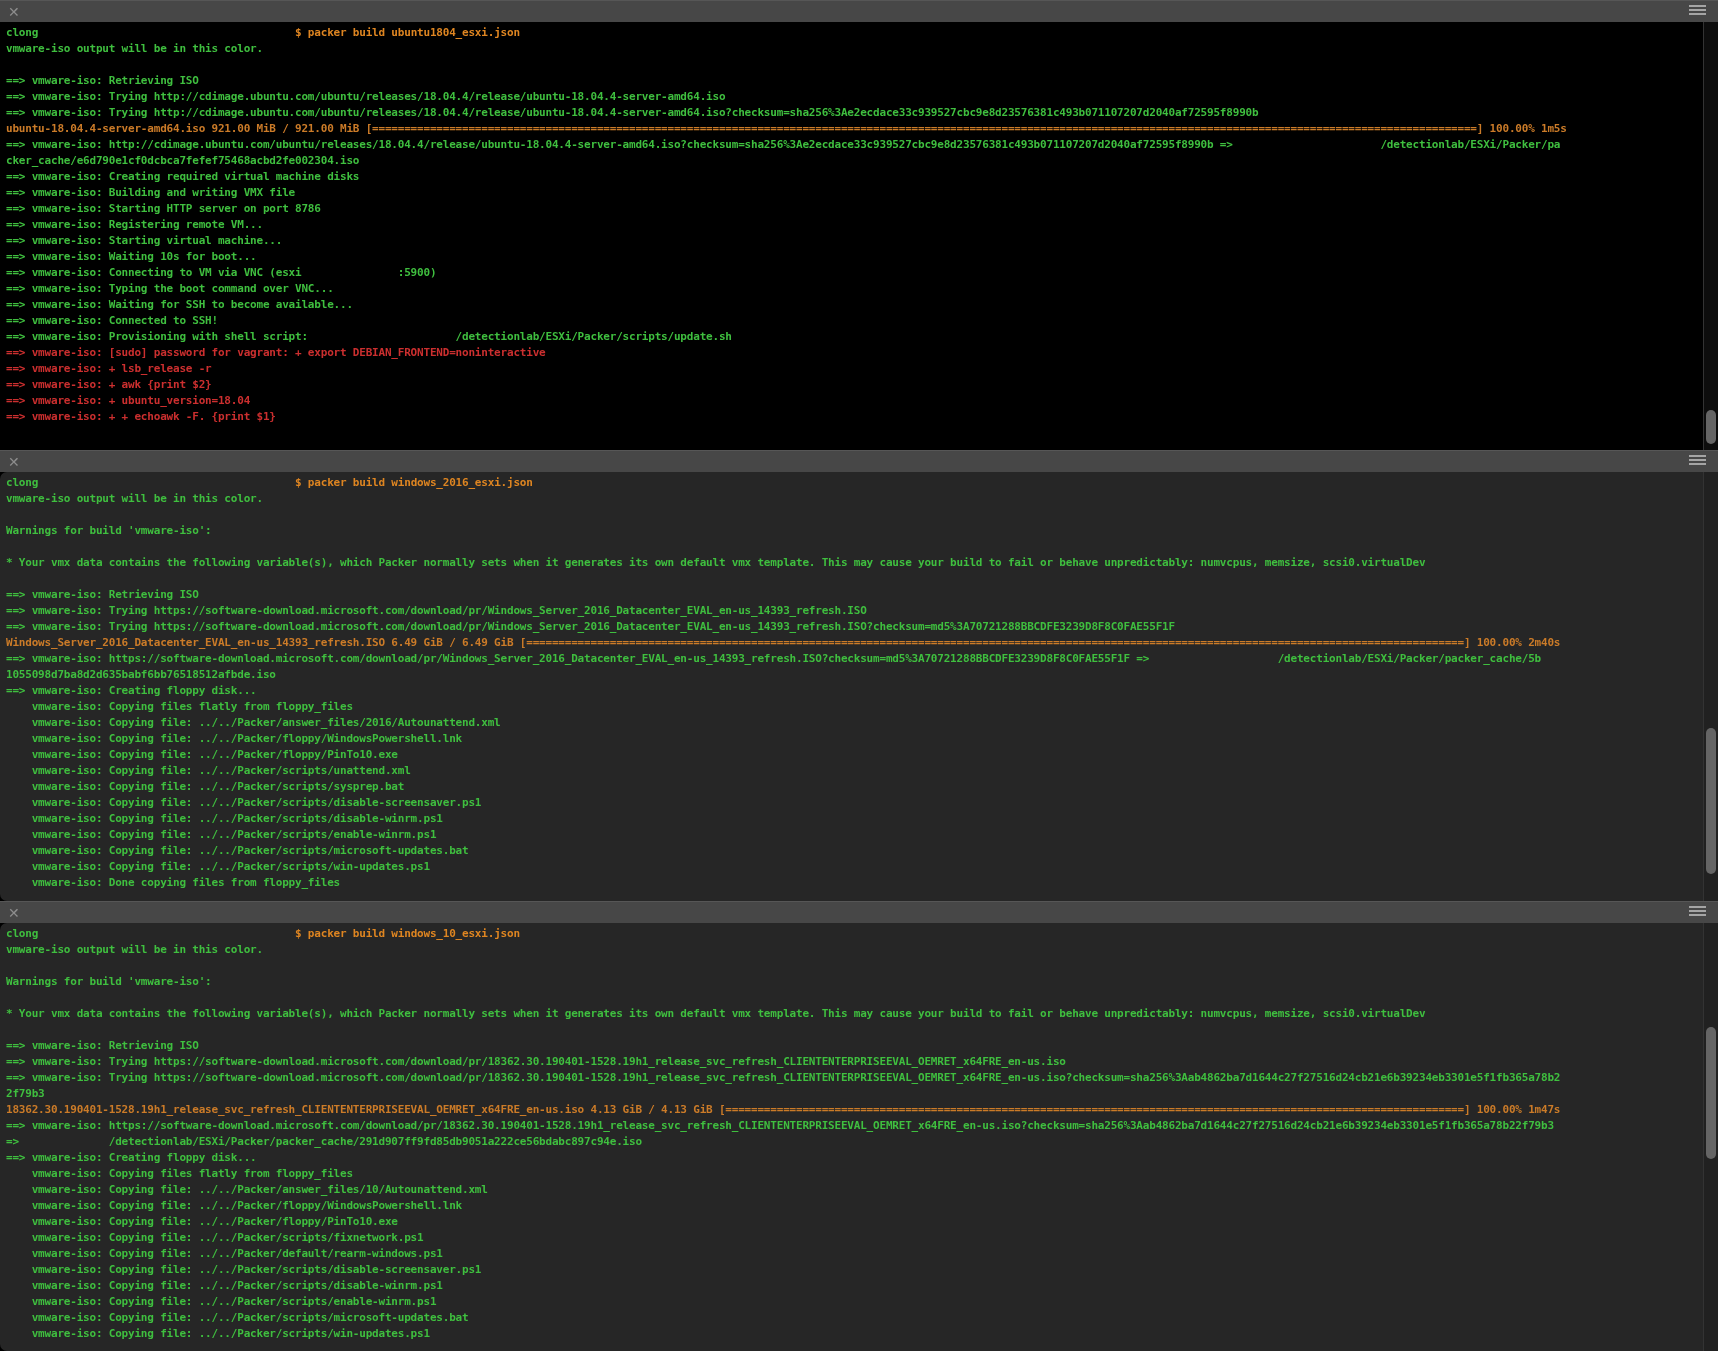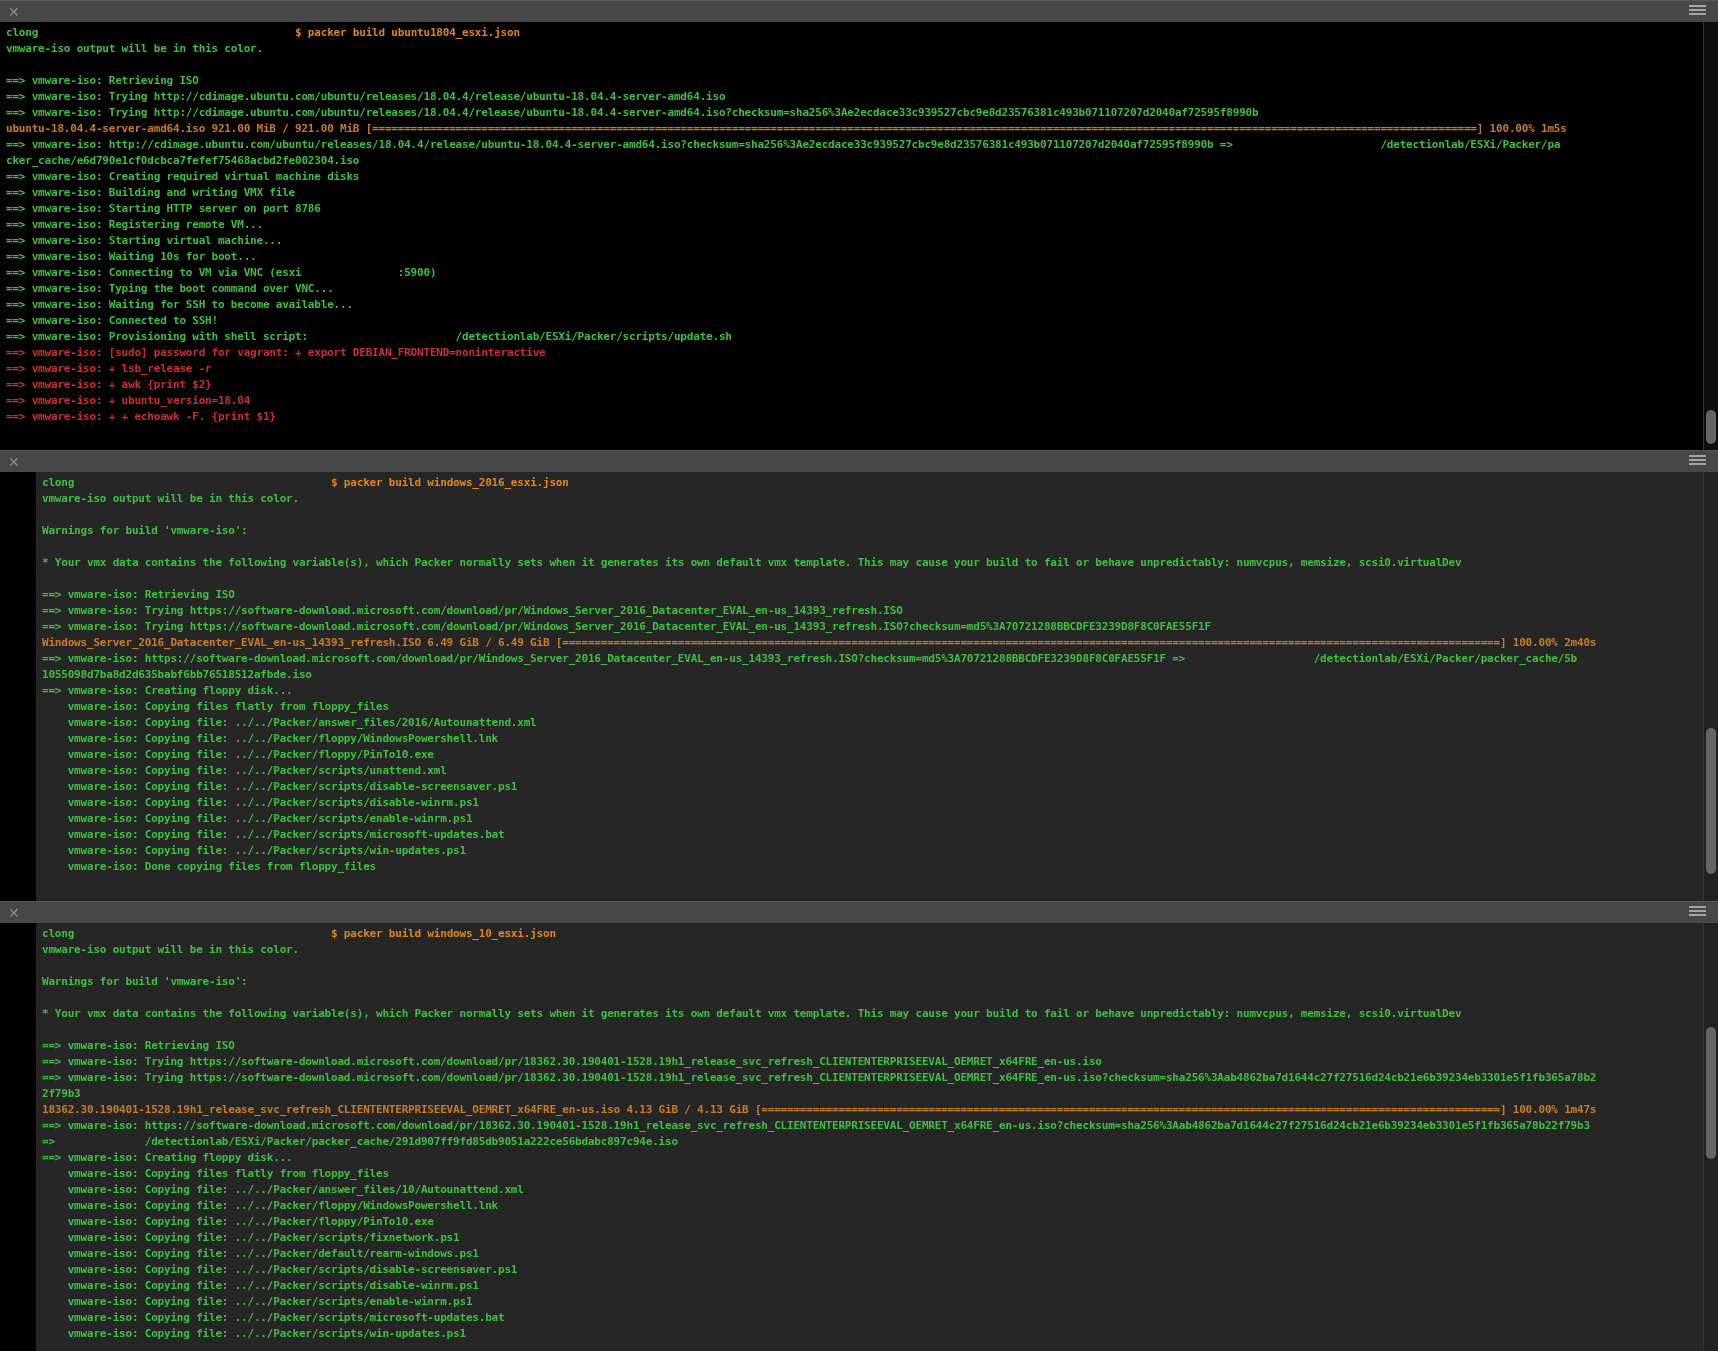--- a/index.html
+++ b/index.html
@@ -10,23 +10,23 @@
   .pane{position:relative;display:flex;flex-direction:column;}
 
   .titlebar{height:22px;background:var(--titlebar_bg);position:relative;
             border-top:1px solid #565656;box-sizing:border-box;flex:none;}
   .close{position:absolute;left:8px;top:1px;color:var(--close_fg);
          font-size:14px;line-height:20px;font-family:"DejaVu Sans","Liberation Sans",sans-serif;}
   .menu{position:absolute;right:12px;top:4px;width:17px;}
   .menu i{display:block;width:17px;height:2px;background:var(--menu_fg);margin:0 0 2px 0;}
 
   .content{position:relative;flex:1;overflow:hidden;box-sizing:border-box;
-           padding:3px 0 0 6px;}
+           padding:3px 0 0 6px;border-radius:7px;}
   .pane1 .content{background:var(--pane1_bg);}
-  .pane2 .content,.pane3 .content{background:var(--pane23_bg);margin-left:36px;}
+  .pane2 .content,.pane3 .content{background:var(--pane23_bg);}
 
   .line{height:16px;line-height:16px;font-size:11px;font-weight:bold;
         letter-spacing:-0.2px;white-space:pre;overflow:hidden;}
   .c-green{color:var(--green);}
   .c-orange{color:var(--orange);text-align:center;}
   .c-red{color:var(--red);margin-top:16px;}
   .c-cmd{color:var(--command);}
 
   .rail{position:absolute;top:0;right:0;bottom:0;width:15px;box-sizing:border-box;
         border-left:1px solid #333;}
@@ -103,20 +103,21 @@
         <div class="line"><span class="c-green">==&gt; vmware-iso: Trying https://software-download.microsoft.com/download/pr/Windows_Server_2016_Datacenter_EVAL_en-us_14393_refresh.ISO?checksum=md5%3A70721288BBCDFE3239D8F8C0FAE55F1F</span></div>
         <div class="line"><span class="c-orange">Windows_Server_2016_Datacenter_EVAL_en-us_14393_refresh.ISO 6.49 GiB / 6.49 GiB [==================================================================================================================================================] 100.00% 2m40s</span></div>
         <div class="line"><span class="c-green">==&gt; vmware-iso: https://software-download.microsoft.com/download/pr/Windows_Server_2016_Datacenter_EVAL_en-us_14393_refresh.ISO?checksum=md5%3A70721288BBCDFE3239D8F8C0FAE55F1F =&gt;                    /detectionlab/ESXi/Packer/packer_cache/5b</span></div>
         <div class="line"><span class="c-green">1055098d7ba8d2d635babf6bb76518512afbde.iso</span></div>
         <div class="line"><span class="c-green">==&gt; vmware-iso: Creating floppy disk...</span></div>
         <div class="line"><span class="c-green">    vmware-iso: Copying files flatly from floppy_files</span></div>
         <div class="line"><span class="c-green">    vmware-iso: Copying file: ../../Packer/answer_files/2016/Autounattend.xml</span></div>
         <div class="line"><span class="c-green">    vmware-iso: Copying file: ../../Packer/floppy/WindowsPowershell.lnk</span></div>
         <div class="line"><span class="c-green">    vmware-iso: Copying file: ../../Packer/floppy/PinTo10.exe</span></div>
         <div class="line"><span class="c-green">    vmware-iso: Copying file: ../../Packer/scripts/unattend.xml</span></div>
+        <div class="line"><span class="c-green">    vmware-iso: Copying file: ../../Packer/scripts/sysprep.bat</span></div>
         <div class="line"><span class="c-green">    vmware-iso: Copying file: ../../Packer/scripts/disable-screensaver.ps1</span></div>
         <div class="line"><span class="c-green">    vmware-iso: Copying file: ../../Packer/scripts/disable-winrm.ps1</span></div>
         <div class="line"><span class="c-green">    vmware-iso: Copying file: ../../Packer/scripts/enable-winrm.ps1</span></div>
         <div class="line"><span class="c-green">    vmware-iso: Copying file: ../../Packer/scripts/microsoft-updates.bat</span></div>
         <div class="line"><span class="c-green">    vmware-iso: Copying file: ../../Packer/scripts/win-updates.ps1</span></div>
         <div class="line"><span class="c-green">    vmware-iso: Done copying files from floppy_files</span></div>
       </div>
     <div class="rail" style="top:22px;">
       <div class="thumb" style="top: 256px; height: 146px;"></div>
     </div>

